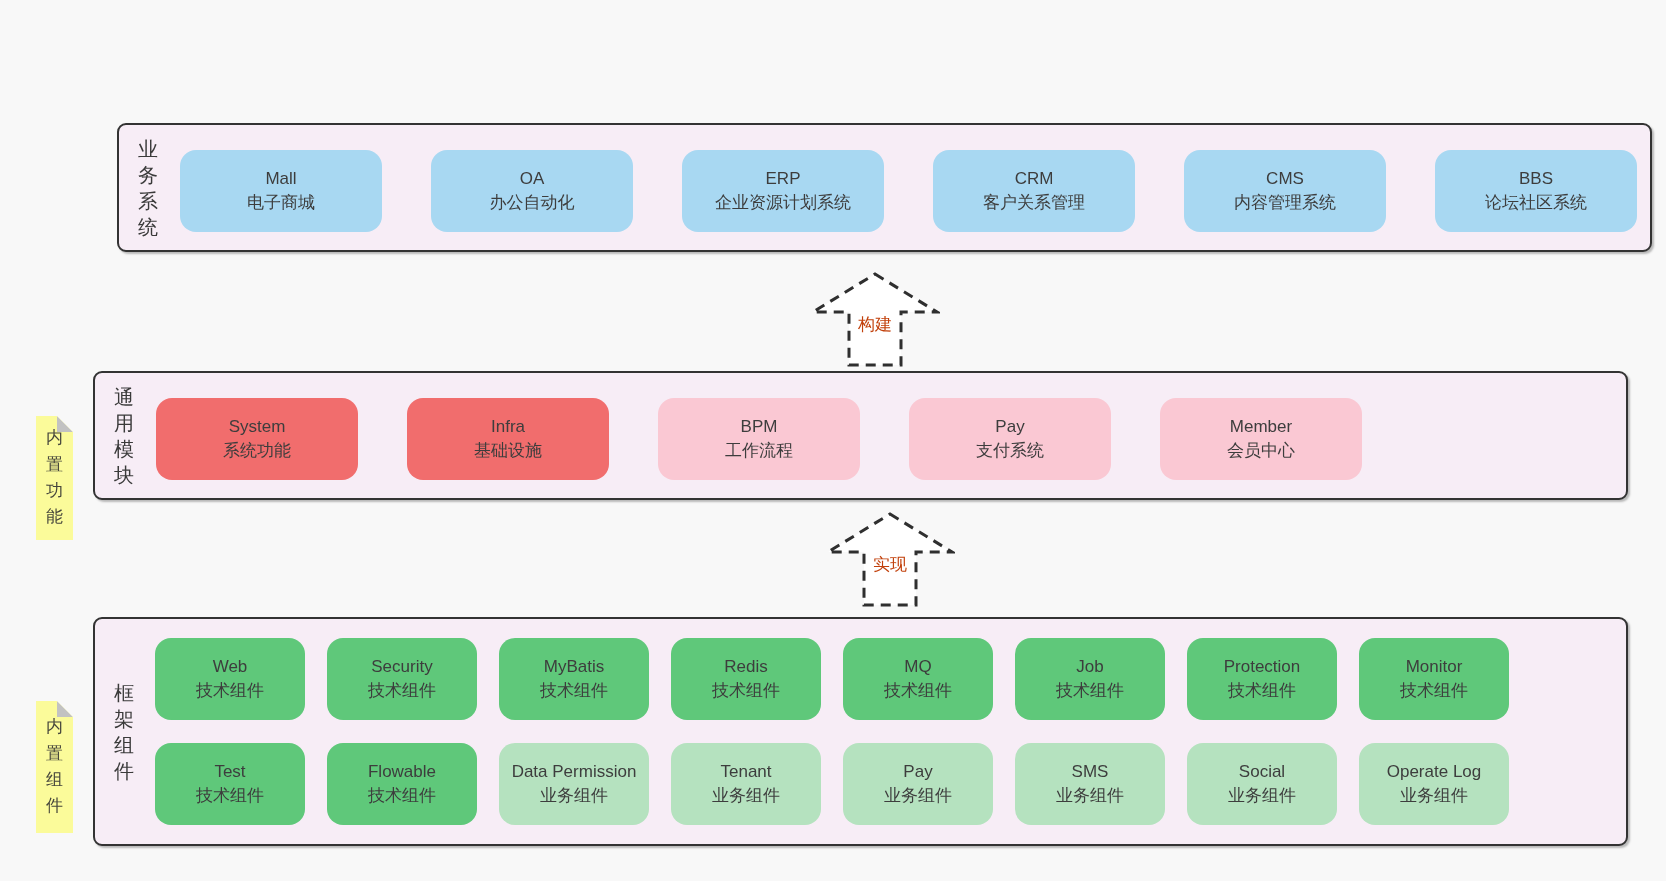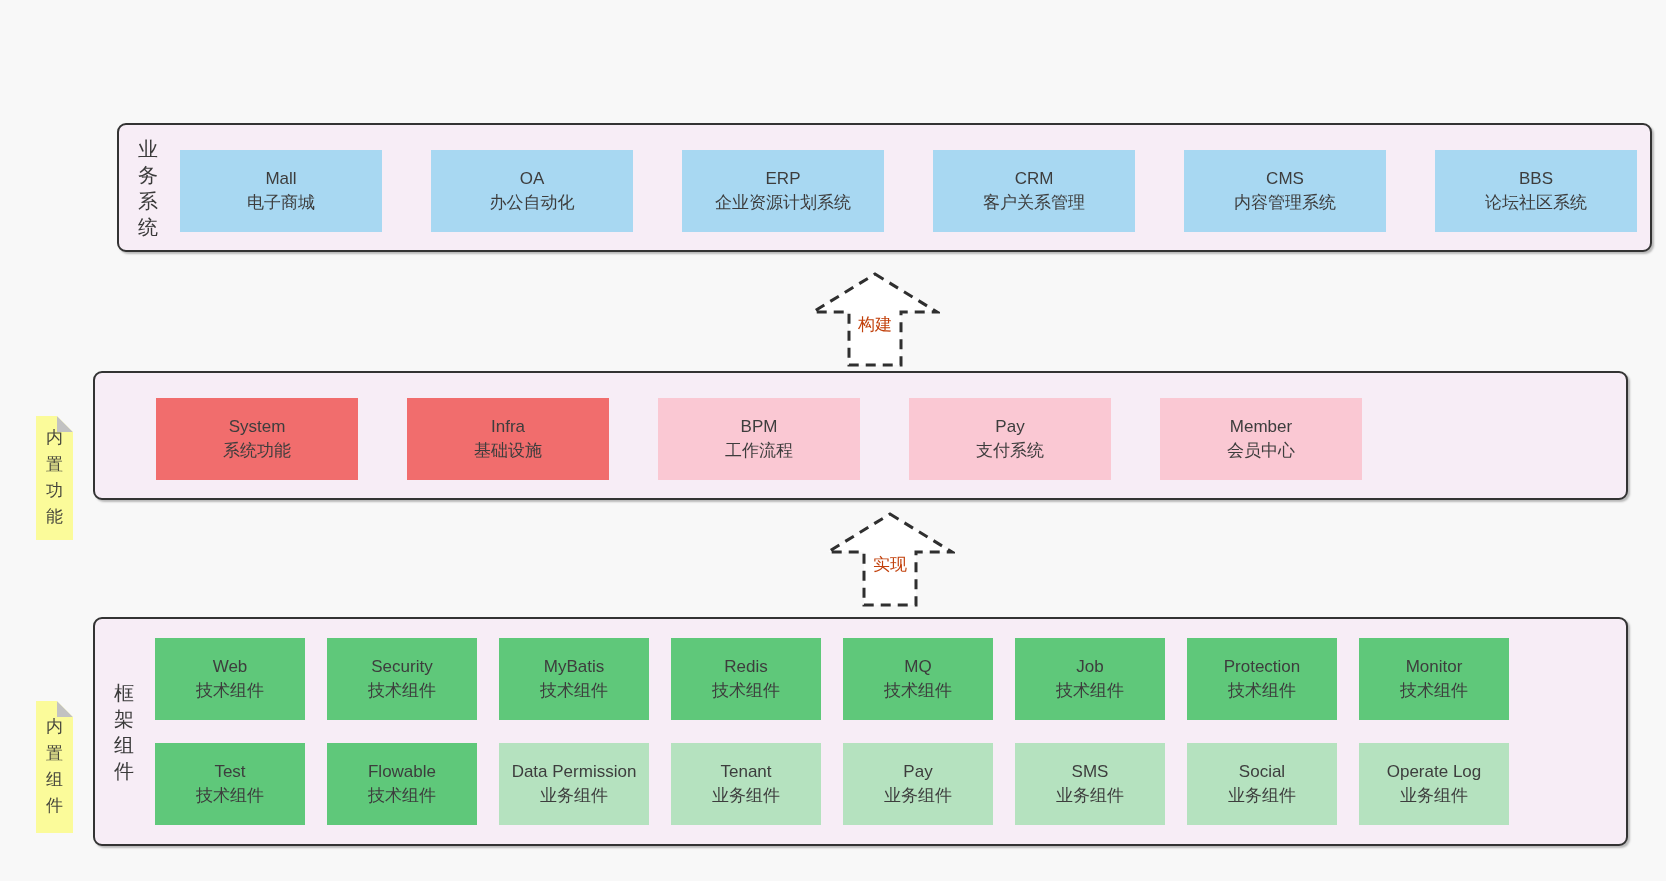--- a/index.html
+++ b/index.html
@@ -33,21 +33,21 @@
   .rows{
     position:absolute;left:58px;right:0;top:0;bottom:0;
     display:flex;flex-direction:column;
   }
   .layer-business .rows,.layer-modules .rows{padding-top:25px;}
   .layer-components .rows{padding-top:19px;gap:23px;}
   .row{display:flex;}
   .cols6 .row{gap:49px;padding-left:3px;}
   .cols8 .row{gap:22px;padding-left:2px;}
   .box{
-    height:82px;border-radius:0;box-sizing:border-box;
+    height:82px;border-radius:16px;box-sizing:border-box;
     display:flex;flex-direction:column;align-items:center;justify-content:center;
     text-align:center;padding:2px 12px;
   }
   .cols6 .box{width:202px;}
   .cols8 .box{width:150px;}
   .box-title,.box-sub{font-size:17px;line-height:1.42;color:#3d3d3d;}
   .box.blue      {background:var(--box-blue,#a8d8f2);}
   .box.red       {background:var(--box-red,#f16d6d);}
   .box.pink      {background:var(--box-pink,#fac8d3);}
   .box.green     {background:var(--box-green,#5fc87a);}
@@ -124,20 +124,23 @@
     <polygon points="65,2 127,40 91,40 91,93 39,93 39,40 3,40" fill="#ffffff" stroke="#2f2f2f" stroke-width="3" stroke-dasharray="10 7" stroke-linejoin="miter"></polygon>
   </svg>
   <span class="arrow-label">构建</span>
 </div>
 
 <div class="sticky sticky-builtin-features">
   <span>内置功能</span>
 </div>
 
 <div class="layer layer-modules cols6">
+  <div class="vlabel">
+    <span>通用模块</span>
+  </div>
   <div class="rows">
       <div class="row">
         <div class="box red">
           <div class="box-title">System</div>
           <div class="box-sub">系统功能</div>
         </div>
         <div class="box red">
           <div class="box-title">Infra</div>
           <div class="box-sub">基础设施</div>
         </div>

